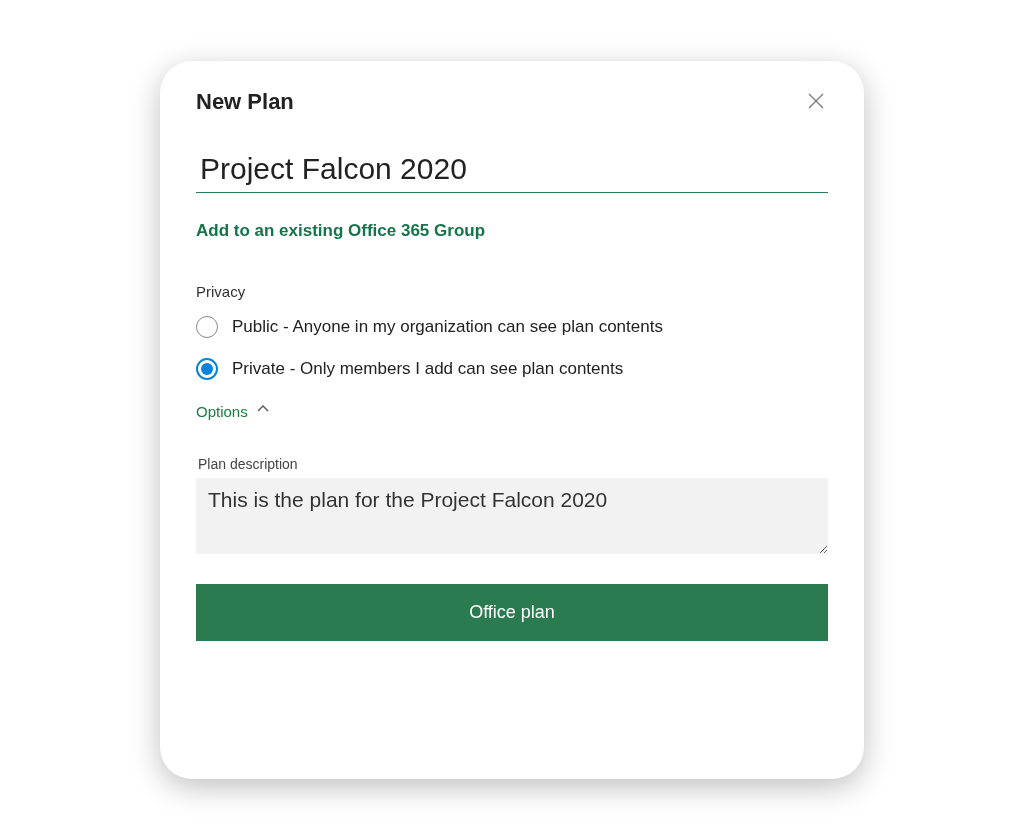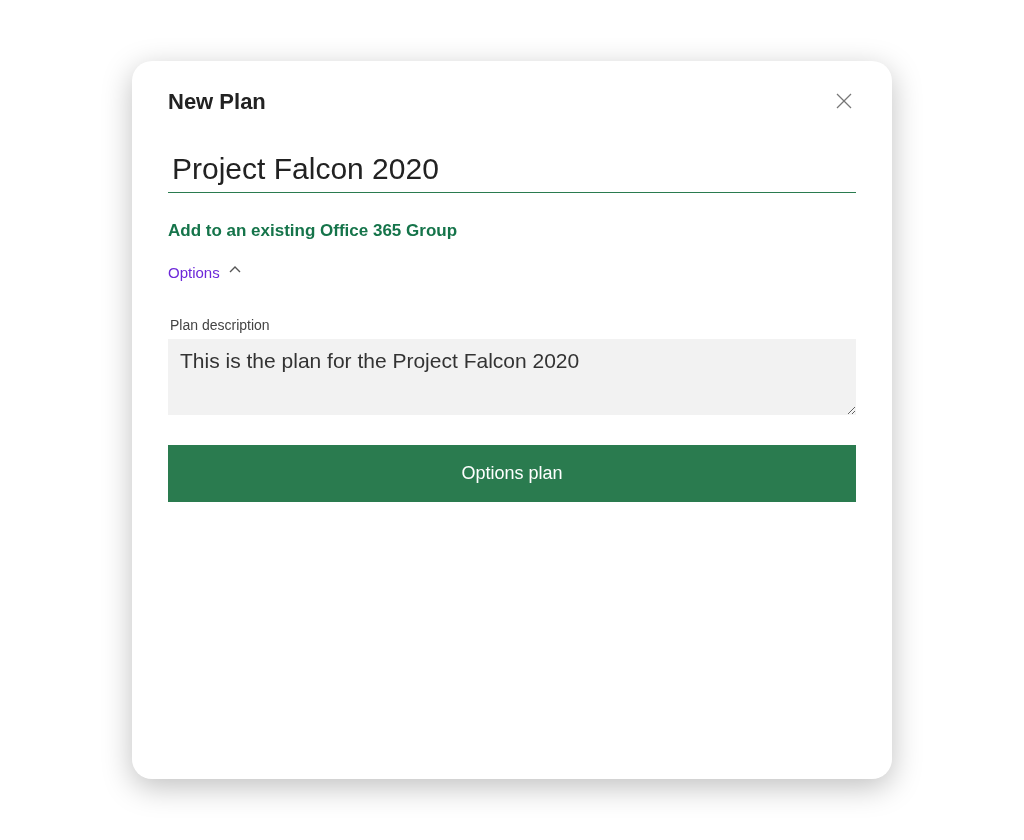--- a/index.html
+++ b/index.html
@@ -10,24 +10,24 @@
     body {
       font-family: 'Segoe UI', Tahoma, Geneva, Verdana, sans-serif;
       background: #ffffff;
       width: 1024px;
       height: 840px;
       display: flex;
       align-items: center;
       justify-content: center;
     }
     .dialog {
-      width: 760px;
+      width: 704px;
       height: 718px;
       background: #ffffff;
-      border-radius: 20px;
+      border-radius: 32px;
       box-shadow: 0 8px 30px rgba(0,0,0,0.25);
       position: relative;
       overflow: hidden;
       display: flex;
       flex-direction: column;
     }
     .dialog-header {
       padding: 28px 36px 8px 36px;
       display: flex;
       justify-content: space-between;
@@ -120,21 +120,21 @@
     }
     .options-toggle {
       display: flex;
       align-items: center;
       margin-top: 22px;
       cursor: pointer;
       user-select: none;
     }
     .options-toggle-label {
       font-size: 15px;
-      color: #6d28d9;
+      color: #15803d;
       margin-right: 8px;
     }
     .chevron-up {
       width: 14px;
       height: 14px;
     }
     .description-section {
       margin-top: 36px;
     }
     .description-label {
@@ -188,33 +188,46 @@
       </span>
     </button>
   </div>
 
   <div class="dialog-body">
 
     <input type="text" class="plan-name-input" value="Project Falcon 2020" style="">
 
     <a class="add-group-link">Add to an existing Office 365 Group</a>
 
+    <div class="privacy-section">
+      <span class="privacy-label">Privacy</span>
+
+      <div class="radio-option">
+        <span class="radio-circle"></span>
+        <span class="radio-label">Public - Anyone in my organization can see plan contents</span>
+      </div>
+
+      <div class="radio-option">
+        <span class="radio-circle selected"></span>
+        <span class="radio-label">Private - Only members  I add can see plan contents</span>
+      </div>
+    </div>
 
     <div class="options-toggle">
       <span class="options-toggle-label">Options</span>
       <span>
         <svg class="chevron-up" viewBox="0 0 14 14" stroke="#555" stroke-width="1.4" fill="none">
           <polyline points="2,9 7,4 12,9"></polyline>
         </svg>
       </span>
     </div>
 
     <div class="description-section">
       <span class="description-label">Plan description</span>
       <textarea class="description-textarea" style="">This is the plan for the Project Falcon 2020</textarea>
     </div>
 
-    <button class="create-btn">Options plan</button>
+    <button class="create-btn">Office plan</button>
 
     <div class="dialog-footer-spacer"></div>
   </div>
 
 </div>
 
 </body></html>

